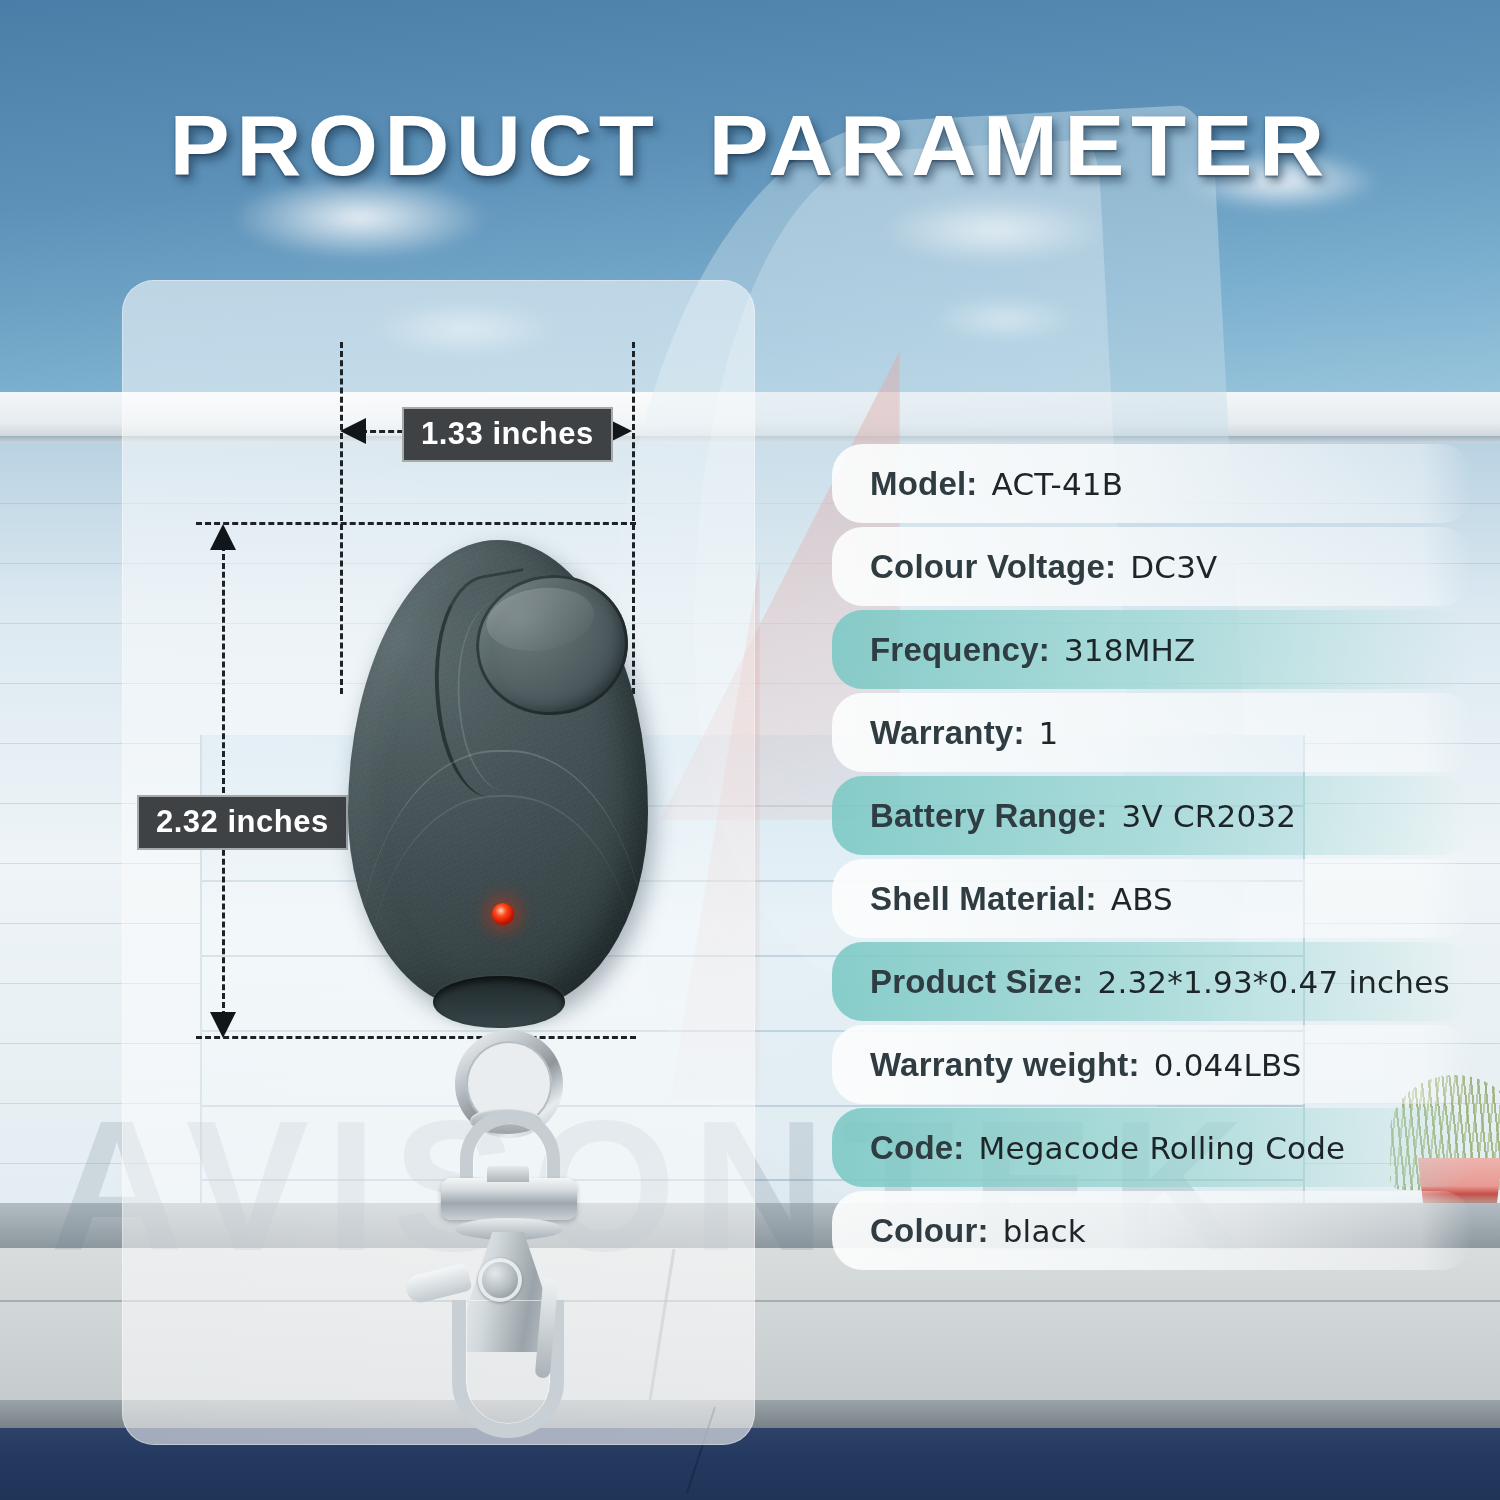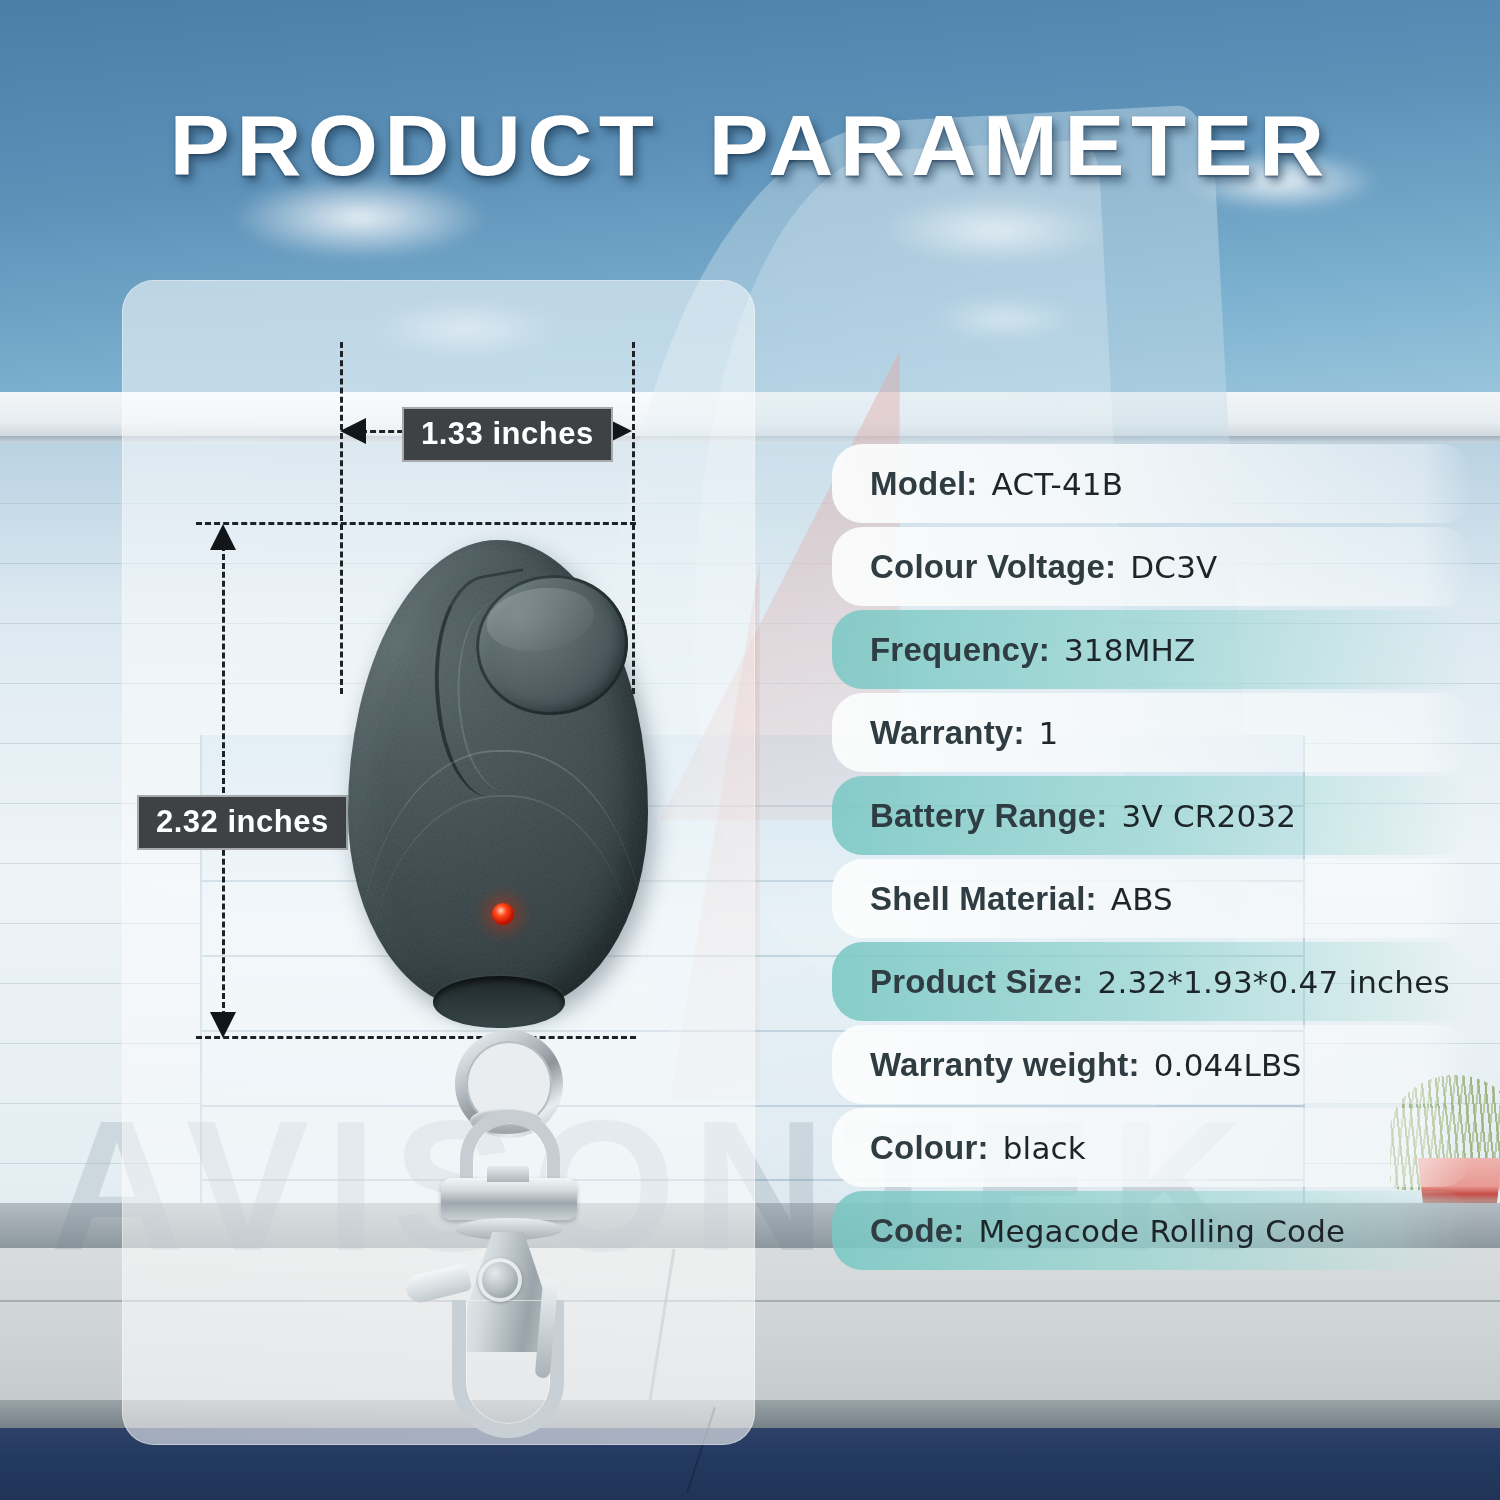--- a/index.html
+++ b/index.html
@@ -492,21 +492,21 @@
       <span class="spec-value">ABS</span>
     </div>
     <div class="spec-row alt-b">
       <span class="spec-label">Product Size:</span>
       <span class="spec-value">2.32*1.93*0.47 inches</span>
     </div>
     <div class="spec-row alt-a">
       <span class="spec-label">Warranty weight:</span>
       <span class="spec-value">0.044LBS</span>
     </div>
+    <div class="spec-row alt-b">
+      <span class="spec-label">Code:</span>
+      <span class="spec-value">Megacode Rolling Code</span>
+    </div>
     <div class="spec-row alt-a">
       <span class="spec-label">Colour:</span>
       <span class="spec-value">black</span>
     </div>
-    <div class="spec-row alt-b">
-      <span class="spec-label">Code:</span>
-      <span class="spec-value">Megacode Rolling Code</span>
-    </div>
   </div>
 
 </body></html>

